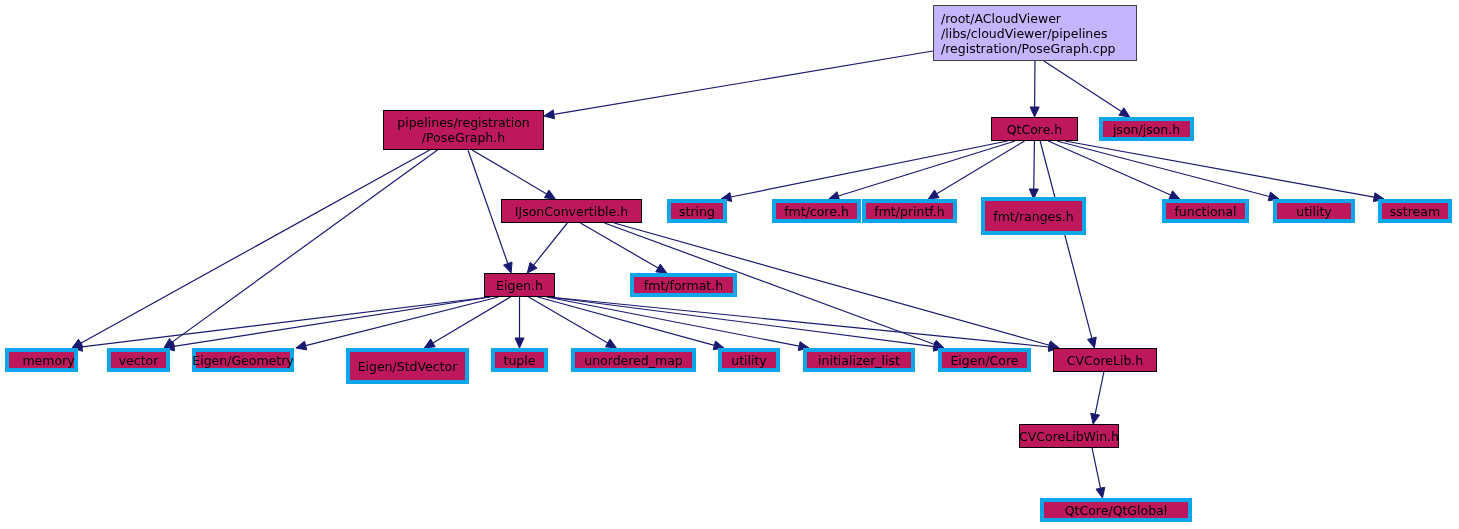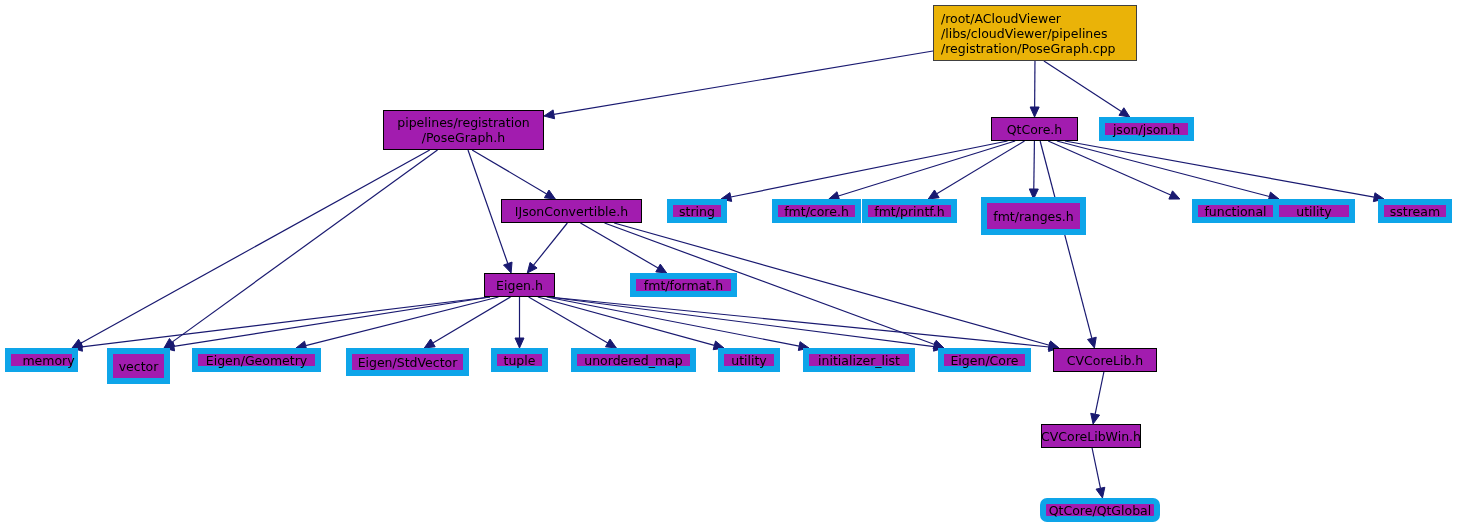--- a/index.html
+++ b/index.html
@@ -1,26 +1,26 @@
 <!DOCTYPE html>
 <html><head>
   <meta charset="utf-8">
   <style>
     html, body { margin: 0; padding: 0; background: #ffffff; }
     body { width: 1459px; height: 529px; position: relative; overflow: hidden; font-family: "DejaVu Sans", sans-serif; }
     #edges { position: absolute; left: 0; top: 0; }
     .node {
-      position: absolute; box-sizing: border-box; background: #a21caf;
+      position: absolute; box-sizing: border-box; background: #be185d;
       font-size: 12.5px; color: #000; display: flex; flex-direction: column;
       align-items: center; justify-content: center; text-align: center; line-height: 15px;
       white-space: nowrap;
     }
     .node.internal { border: 1.5px solid #000; }
-    .node.external { border: 6px solid #0ea5e9; }
-    .node.root { border: 1.5px solid #404040; background: #eab308; align-items: flex-start; padding-left: 7px; }
+    .node.external { border: 4px solid #0ea5e9; }
+    .node.root { border: 1.5px solid #404040; background: #c4b5fd; align-items: flex-start; padding-left: 7px; }
     .node span { display: block; }
   </style>
 </head>
 <body>
 
 <svg id="edges" width="1459" height="529">
     <g>
       <line x1="933" y1="51" x2="553.8632531001081" y2="114.35189858224416" stroke="#191970" stroke-width="1.2"></line>
       <polygon points="544,116 553.1216074621179,109.91343468719553 554.6048987380982,118.79036247729279" fill="#191970" stroke="#191970"></polygon>
     </g>
@@ -170,64 +170,64 @@
     </div>
     <div class="node external" style="left: 748px; top: 199px; width: 89px; height: 24px; margin-left: 24px;">
       <span>fmt/core.h</span>
     </div>
     <div class="node external" style="left: 862px; top: 199px; width: 95px; height: 24px;">
       <span>fmt/printf.h</span>
     </div>
     <div class="node external" style="left: 981px; top: 197px; width: 105px; height: 38px;">
       <span>fmt/ranges.h</span>
     </div>
-    <div class="node external" style="left: 1192px; top: 199px; width: 87px; height: 24px;">
+    <div class="node external" style="left: 1162px; top: 199px; width: 87px; height: 24px;">
       <span>functional</span>
     </div>
     <div class="node external" style="left: 1273px; top: 199px; width: 82px; height: 24px;">
       <span>utility</span>
     </div>
     <div class="node external" style="left: 1378px; top: 199px; width: 74px; height: 24px;">
       <span>sstream</span>
     </div>
     <div class="node internal" style="left: 484px; top: 273px; width: 71px; height: 24px;">
       <span>Eigen.h</span>
     </div>
     <div class="node external" style="left: 630px; top: 273px; width: 107px; height: 24px;">
       <span>fmt/format.h</span>
     </div>
     <div class="node external" style="left: 5px; top: 348px; width: 73px; height: 24px; padding-left: 14px;">
       <span>memory</span>
     </div>
-    <div class="node external" style="left: 107px; top: 348px; width: 63px; height: 36px; justify-content: center;">
+    <div class="node external" style="left: 107px; top: 348px; width: 63px; height: 24px; justify-content: center;">
       <span>vector</span>
     </div>
-    <div class="node external" style="left: 192px; top: 348px; width: 129px; height: 24px;">
+    <div class="node external" style="left: 192px; top: 348px; width: 102px; height: 24px;">
       <span>Eigen/Geometry</span>
     </div>
-    <div class="node external" style="left: 346px; top: 348px; width: 123px; height: 28px; align-items: center;">
+    <div class="node external" style="left: 346px; top: 348px; width: 123px; height: 36px; align-items: center;">
       <span>Eigen/StdVector</span>
     </div>
     <div class="node external" style="left: 491px; top: 348px; width: 57px; height: 24px;">
       <span>tuple</span>
     </div>
     <div class="node external" style="left: 571px; top: 348px; width: 125px; height: 24px;">
       <span>unordered_map</span>
     </div>
     <div class="node external" style="left: 718px; top: 348px; width: 62px; height: 24px;">
       <span>utility</span>
     </div>
     <div class="node external" style="left: 803px; top: 348px; width: 112px; height: 24px;">
       <span>initializer_list</span>
     </div>
     <div class="node external" style="left: 938px; top: 348px; width: 93px; height: 24px;">
       <span>Eigen/Core</span>
     </div>
     <div class="node internal" style="left: 1053px; top: 348px; width: 104px; height: 24px;">
       <span>CVCoreLib.h</span>
     </div>
-    <div class="node internal" style="left: 1041px; top: 424px; width: 100px; height: 24px;">
+    <div class="node internal" style="left: 1019px; top: 424px; width: 100px; height: 24px;">
       <span>CVCoreLibWin.h</span>
     </div>
-    <div class="node external" style="left: 1040px; top: 498px; width: 120px; height: 24px; border-radius: 7px;">
+    <div class="node external" style="left: 1040px; top: 498px; width: 152px; height: 24px;">
       <span>QtCore/QtGlobal</span>
     </div>
   </div>
 
 </body></html>

